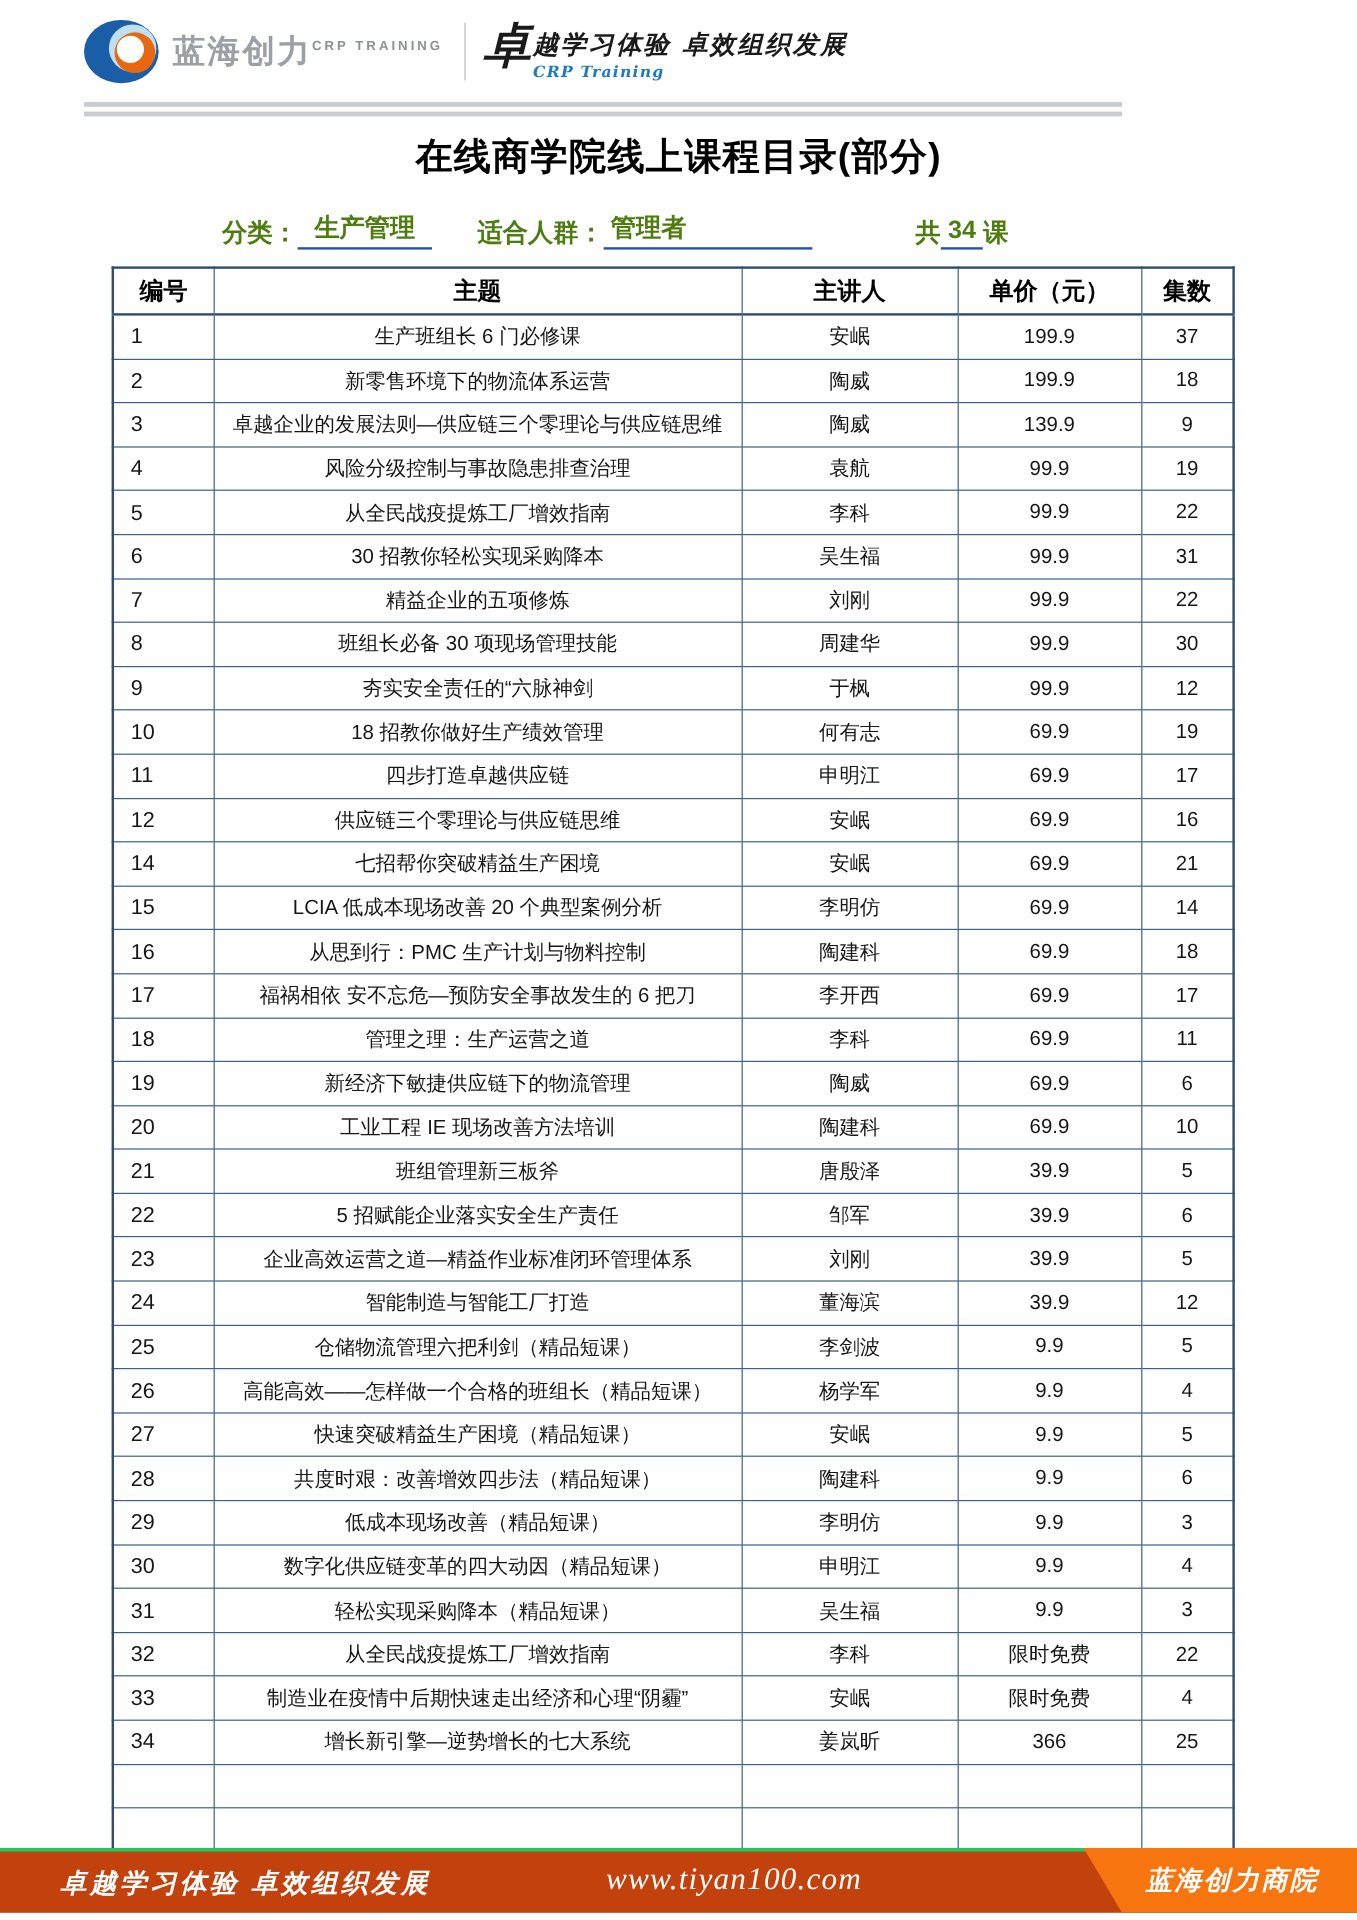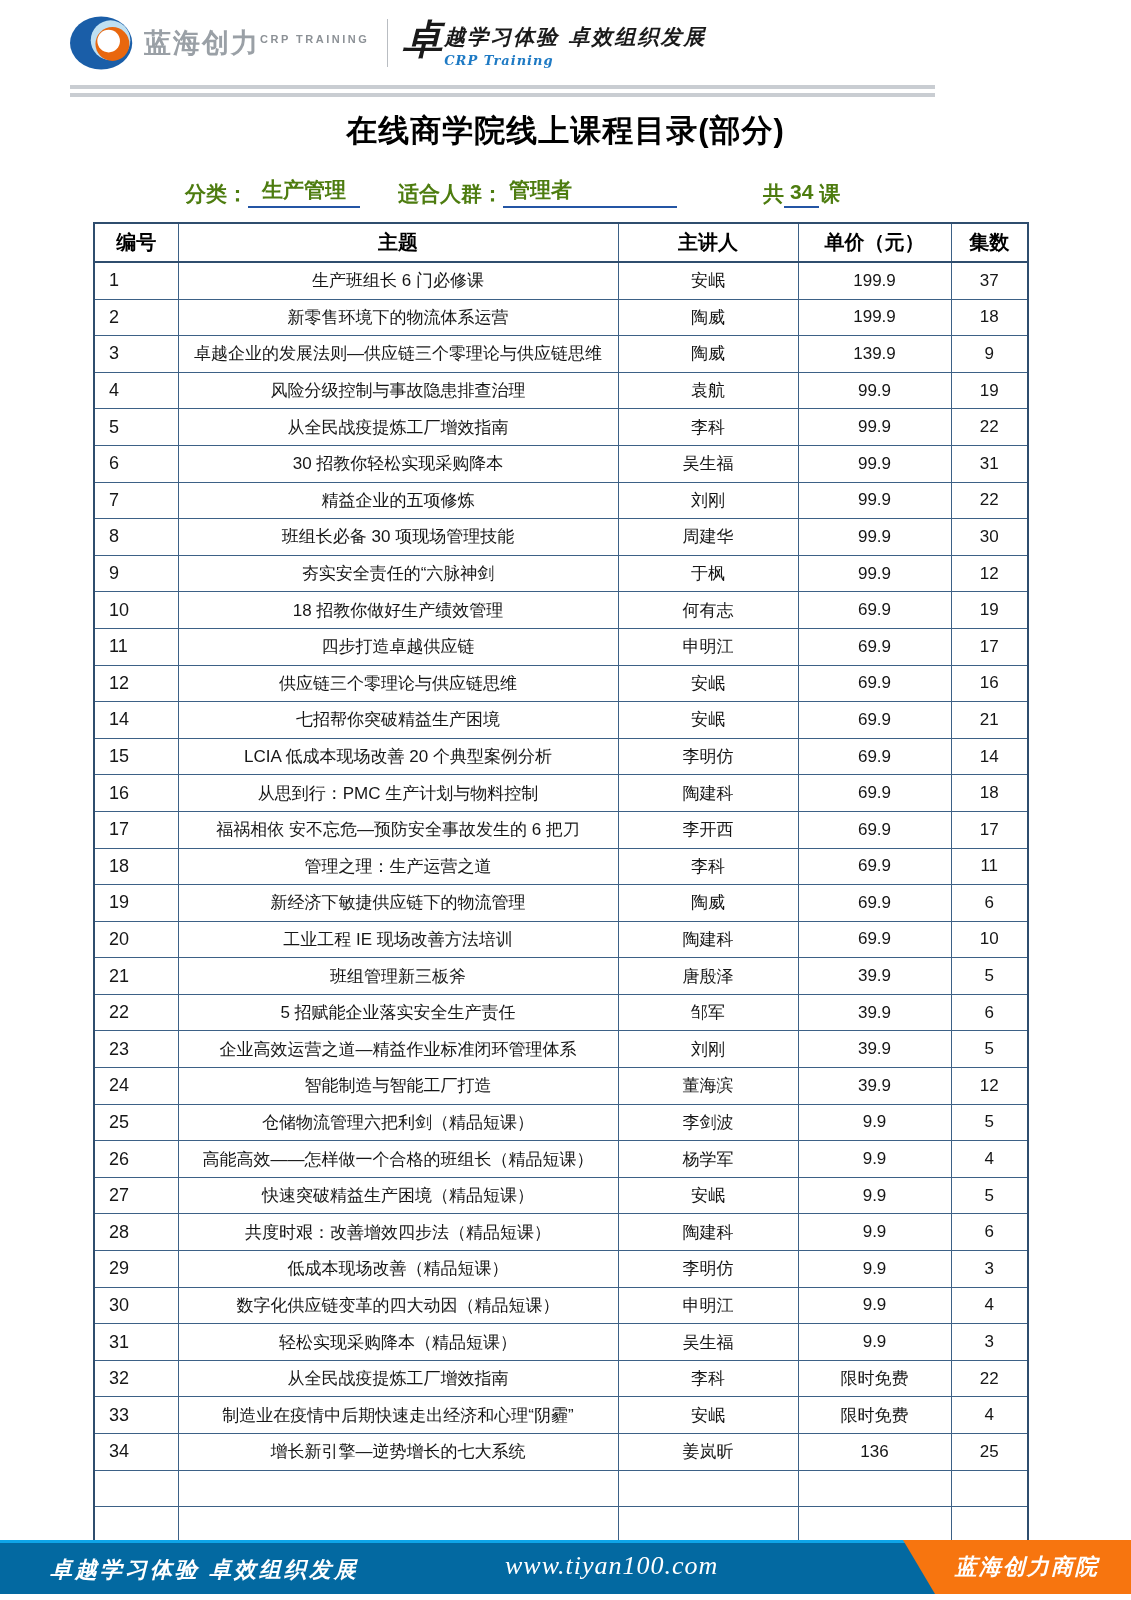--- a/index.html
+++ b/index.html
@@ -50,21 +50,21 @@
   .course-table th{
     height:35px;font-size:20px;font-weight:bold;color:#000;text-align:center;
     border-bottom:2px solid #2f4d6e;
   }
   .course-table td{height:33.6px;font-size:17px;color:#161616;text-align:center;}
   .course-table td.c-id{text-align:left;padding-left:14px;font-size:18px;}
   .course-table tr:last-child td{border-bottom:2.5px solid #2f4d6e;}
   
   .footer-bar{
     position:absolute;left:0;top:1540px;width:1131px;height:54px;
-    background:#0369a1;border-top:3px solid #0ea5e9;box-sizing:border-box;
+    background:#c2410c;border-top:3px solid #22c55e;box-sizing:border-box;
     font-style:italic;color:#fff;
   }
   .footer-left{
     position:absolute;left:50px;top:12px;font-size:22px;font-weight:bold;
     letter-spacing:3px;font-style:italic;
   }
   .footer-center{
     position:absolute;left:505px;top:8px;font-size:26px;
     font-family:"Liberation Serif","DejaVu Serif",serif;font-style:italic;letter-spacing:1px;
   }
@@ -359,21 +359,21 @@
           <td class="c-id">33</td>
           <td class="c-topic">制造业在疫情中后期快速走出经济和心理“阴霾”</td>
           <td class="c-lecturer">安岷</td>
           <td class="c-price">限时免费</td>
           <td class="c-episodes">4</td>
         </tr>
         <tr>
           <td class="c-id">34</td>
           <td class="c-topic">增长新引擎—逆势增长的七大系统</td>
           <td class="c-lecturer">姜岚昕</td>
-          <td class="c-price">136</td>
+          <td class="c-price">366</td>
           <td class="c-episodes">25</td>
         </tr>
         <tr>
           <td class="c-id"></td>
           <td class="c-topic"></td>
           <td class="c-lecturer"></td>
           <td class="c-price"></td>
           <td class="c-episodes"></td>
         </tr>
         <tr>

